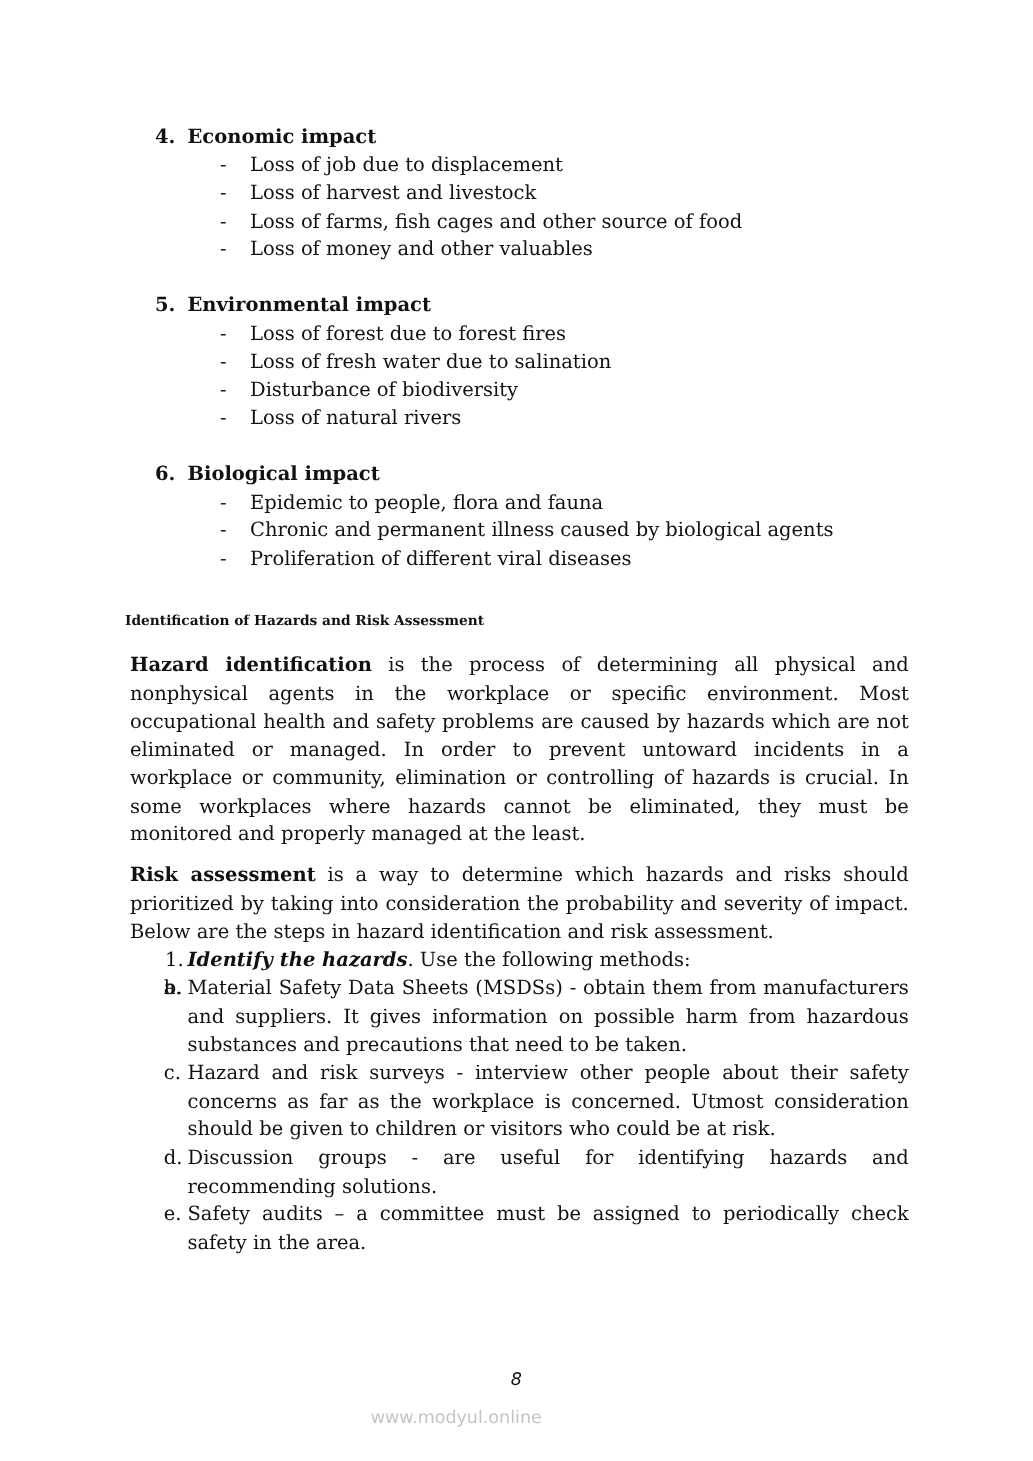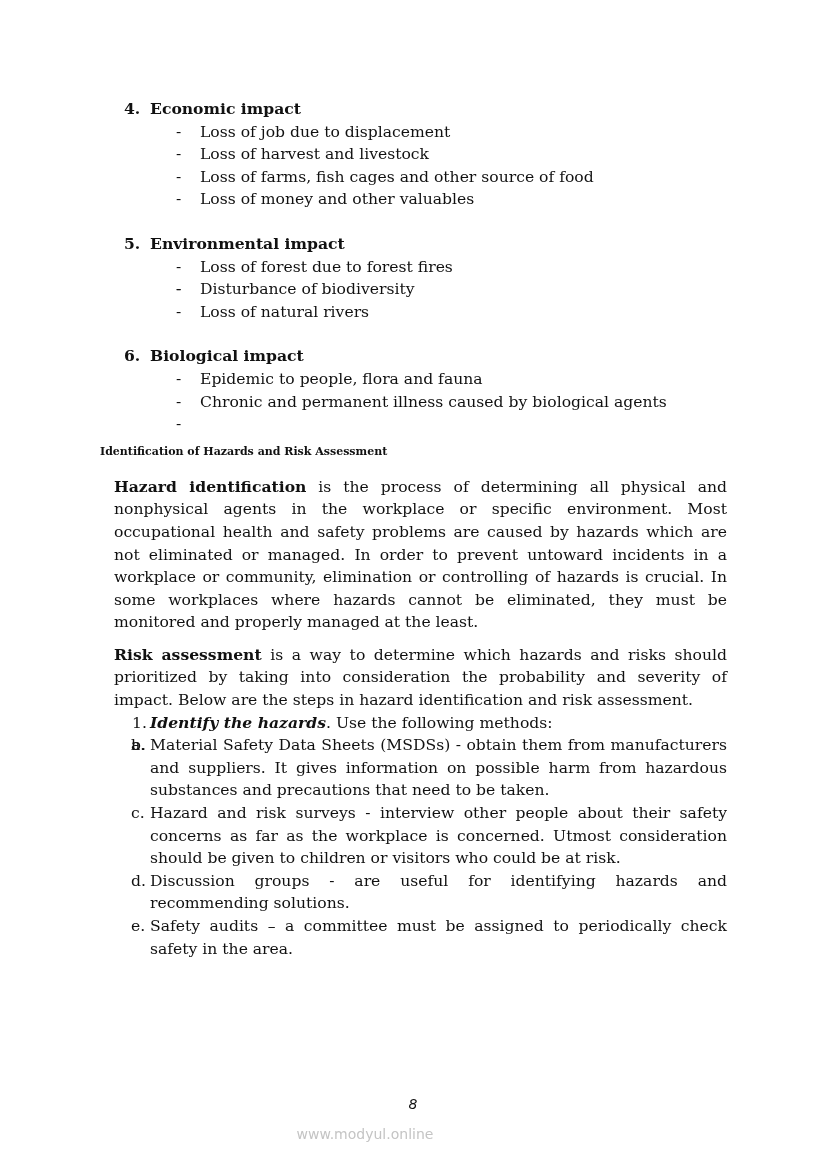--- a/index.html
+++ b/index.html
@@ -7,21 +7,21 @@
       font-family: "DejaVu Serif", "Liberation Serif", serif; color: #111; }
     .page { position: absolute; left: 100px; top: 98px; width: 627px; font-size: 15.6px; line-height: 22.6px; }
     .sec { margin: 0 0 22px 0; }
     .sec-head { font-weight: bold; padding-left: 24px; position: relative; }
     .sec-head .num { position: absolute; left: 24px; }
     .sec-head .t { margin-left: 26px; }
     .bl { list-style: none; margin: 0; padding: 0; }
     .bl li { position: relative; padding-left: 100px; }
     .bl li .d { position: absolute; left: 76px; }
     h2 { font-size: 11px; font-weight: bold; margin: 28px 0 12px 0; }
-    p.par { text-align: justify; margin: 0 0 10px 14px; }
+    p.par { text-align: justify; margin: 0 0 10px 4px; }
     b { font-weight: bold; }
     .step { padding-left: 50px; position: relative; }
     .step .n { position: absolute; left: 32px; }
     .al { margin: 0; padding: 0; list-style: none; }
     .al li { position: relative; padding-left: 50px; text-align: justify; }
     .al li .m { position: absolute; left: 31px; }
     .footer-num { position: absolute; top: 1096px; left: 0; width: 826px; text-align: center; font-size: 14px; font-style: italic; font-family: "DejaVu Sans", sans-serif; }
     .footer-url { position: absolute; top: 1126px; left: 0; width: 730px; text-align: center; font-size: 14px; color: #c4c4c4; font-family: "DejaVu Sans", sans-serif; }
   </style>
 </head>
@@ -35,31 +35,31 @@
           <li><span class="d">-</span><span>Loss of job due to displacement</span></li>
           <li><span class="d">-</span><span>Loss of harvest and livestock</span></li>
           <li><span class="d">-</span><span>Loss of farms, fish cages and other source of food</span></li>
           <li><span class="d">-</span><span>Loss of money and other valuables</span></li>
         </ul>
       </div>
       <div class="sec">
         <div class="sec-head"><span class="num">5.</span><span class="t">Environmental impact</span></div>
         <ul class="bl">
           <li><span class="d">-</span><span>Loss of forest due to forest fires</span></li>
-          <li><span class="d">-</span></li>
+          <li><span class="d">-</span><span>Loss of fresh water due to salination</span></li>
           <li><span class="d">-</span><span>Disturbance of biodiversity</span></li>
           <li><span class="d">-</span><span>Loss of natural rivers</span></li>
         </ul>
       </div>
       <div class="sec">
         <div class="sec-head"><span class="num">6.</span><span class="t">Biological impact</span></div>
         <ul class="bl">
           <li><span class="d">-</span><span>Epidemic to people, flora and fauna</span></li>
           <li><span class="d">-</span><span>Chronic and permanent illness caused by biological agents</span></li>
-          <li><span class="d">-</span></li>
+          <li><span class="d">-</span><span>Proliferation of different viral diseases</span></li>
         </ul>
       </div>
     </div>
 
   <h2>Identification of Hazards and Risk Assessment</h2>
 
   <p class="par"><b>Hazard identification</b><span> is the process of determining all physical and nonphysical agents in the workplace or specific environment. Most occupational health and safety problems are caused by hazards which are not eliminated or managed. In order to prevent untoward incidents in a workplace or community, elimination or controlling of hazards is crucial. In some workplaces where hazards cannot be eliminated, they must be monitored and properly managed at the least.</span></p>
 
   <p class="par" style="margin-bottom:0"><b>Risk assessment</b><span> is a way to determine which hazards and risks should prioritized by taking into consideration the probability and severity of impact. Below are the steps in hazard identification and risk assessment.</span></p>
 

